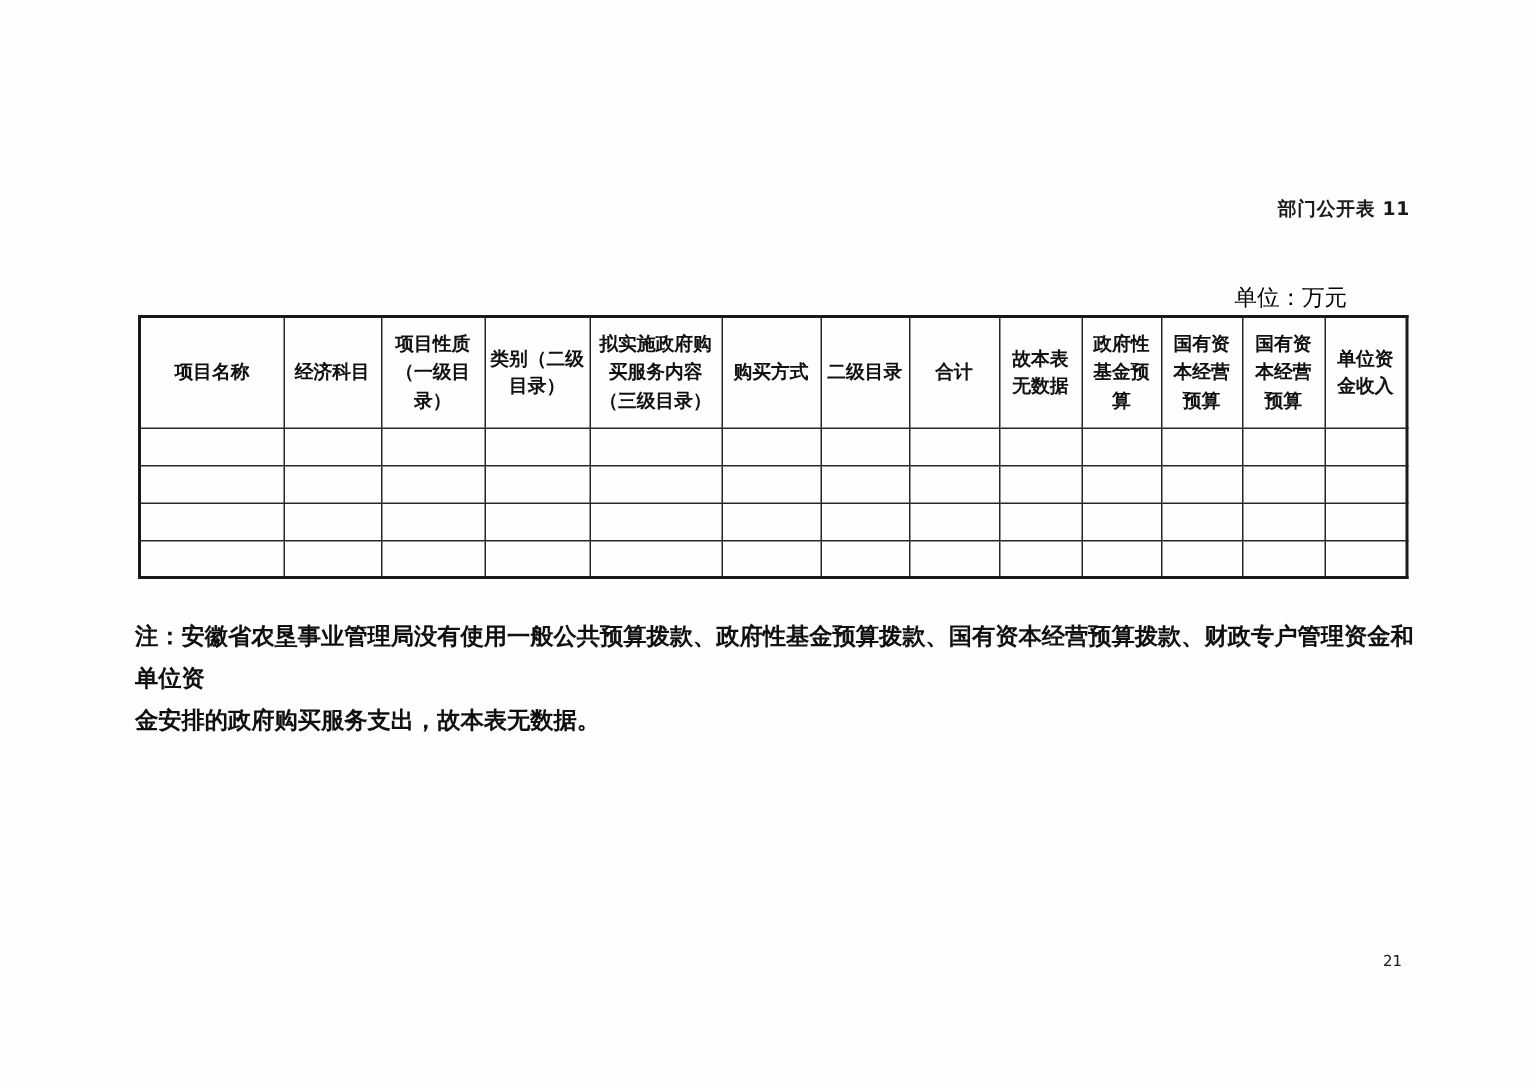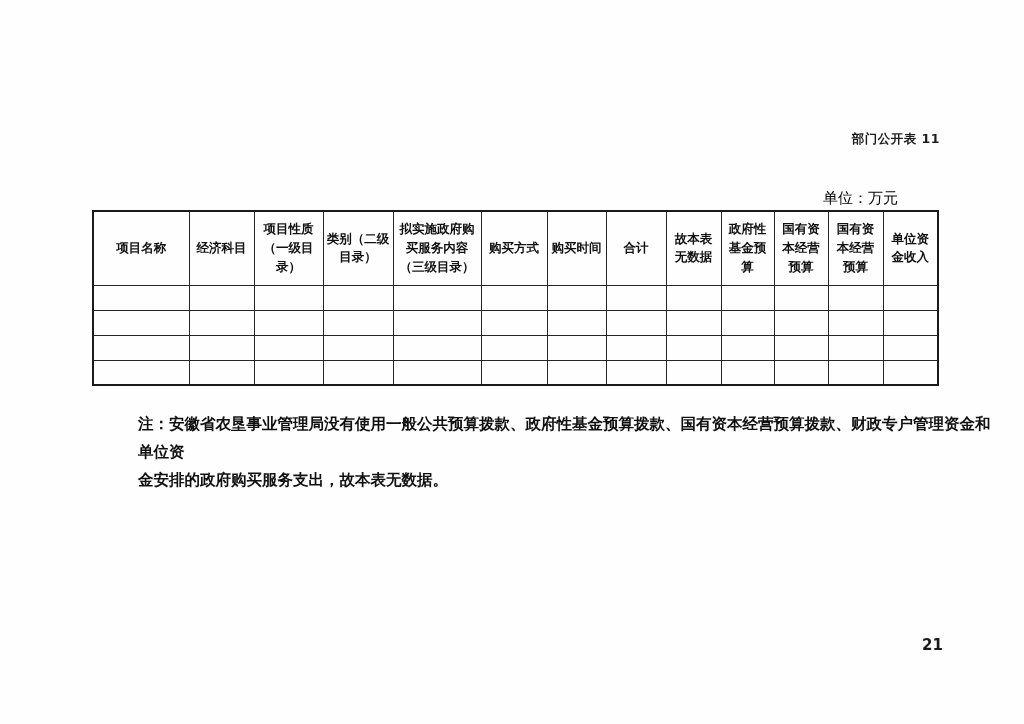--- a/index.html
+++ b/index.html
@@ -84,29 +84,28 @@
   .note {
     position: absolute;
     left: 90px;
     top: 410px;
     width: 862px;
     font-size: 15.5px;
     font-weight: bold;
     line-height: 28px;
     color: #101010;
     text-align: left;
-    margin-left: 48px;
   }
   .note .note-line { display: block; }
   .page-number {
     position: absolute;
     left: 922px;
     top: 636px;
-    font-size: 15px;
-    font-weight: bold;
+    font-size: 10px;
+    font-weight: normal;
     color: #1a1a1a;
   }
 </style>
 </head>
 <body>
 
 <div class="page">
 
   <div class="corner-label">部门公开表 11</div>
 
@@ -130,21 +129,21 @@
       <col style="width:55px">
     </colgroup>
     <thead>
       <tr>
         <th>项目名称</th>
         <th>经济科目</th>
         <th>项目性质（一级目录）</th>
         <th>类别（二级目录）</th>
         <th>拟实施政府购买服务内容（三级目录）</th>
         <th>购买方式</th>
-        <th>购买时间</th>
+        <th>二级目录</th>
         <th>合计</th>
         <th>故本表无数据</th>
         <th>政府性基金预算</th>
         <th>国有资本经营预算</th>
         <th>国有资本经营预算</th>
         <th>单位资金收入</th>
       </tr>
     </thead>
     <tbody>
         <tr>

